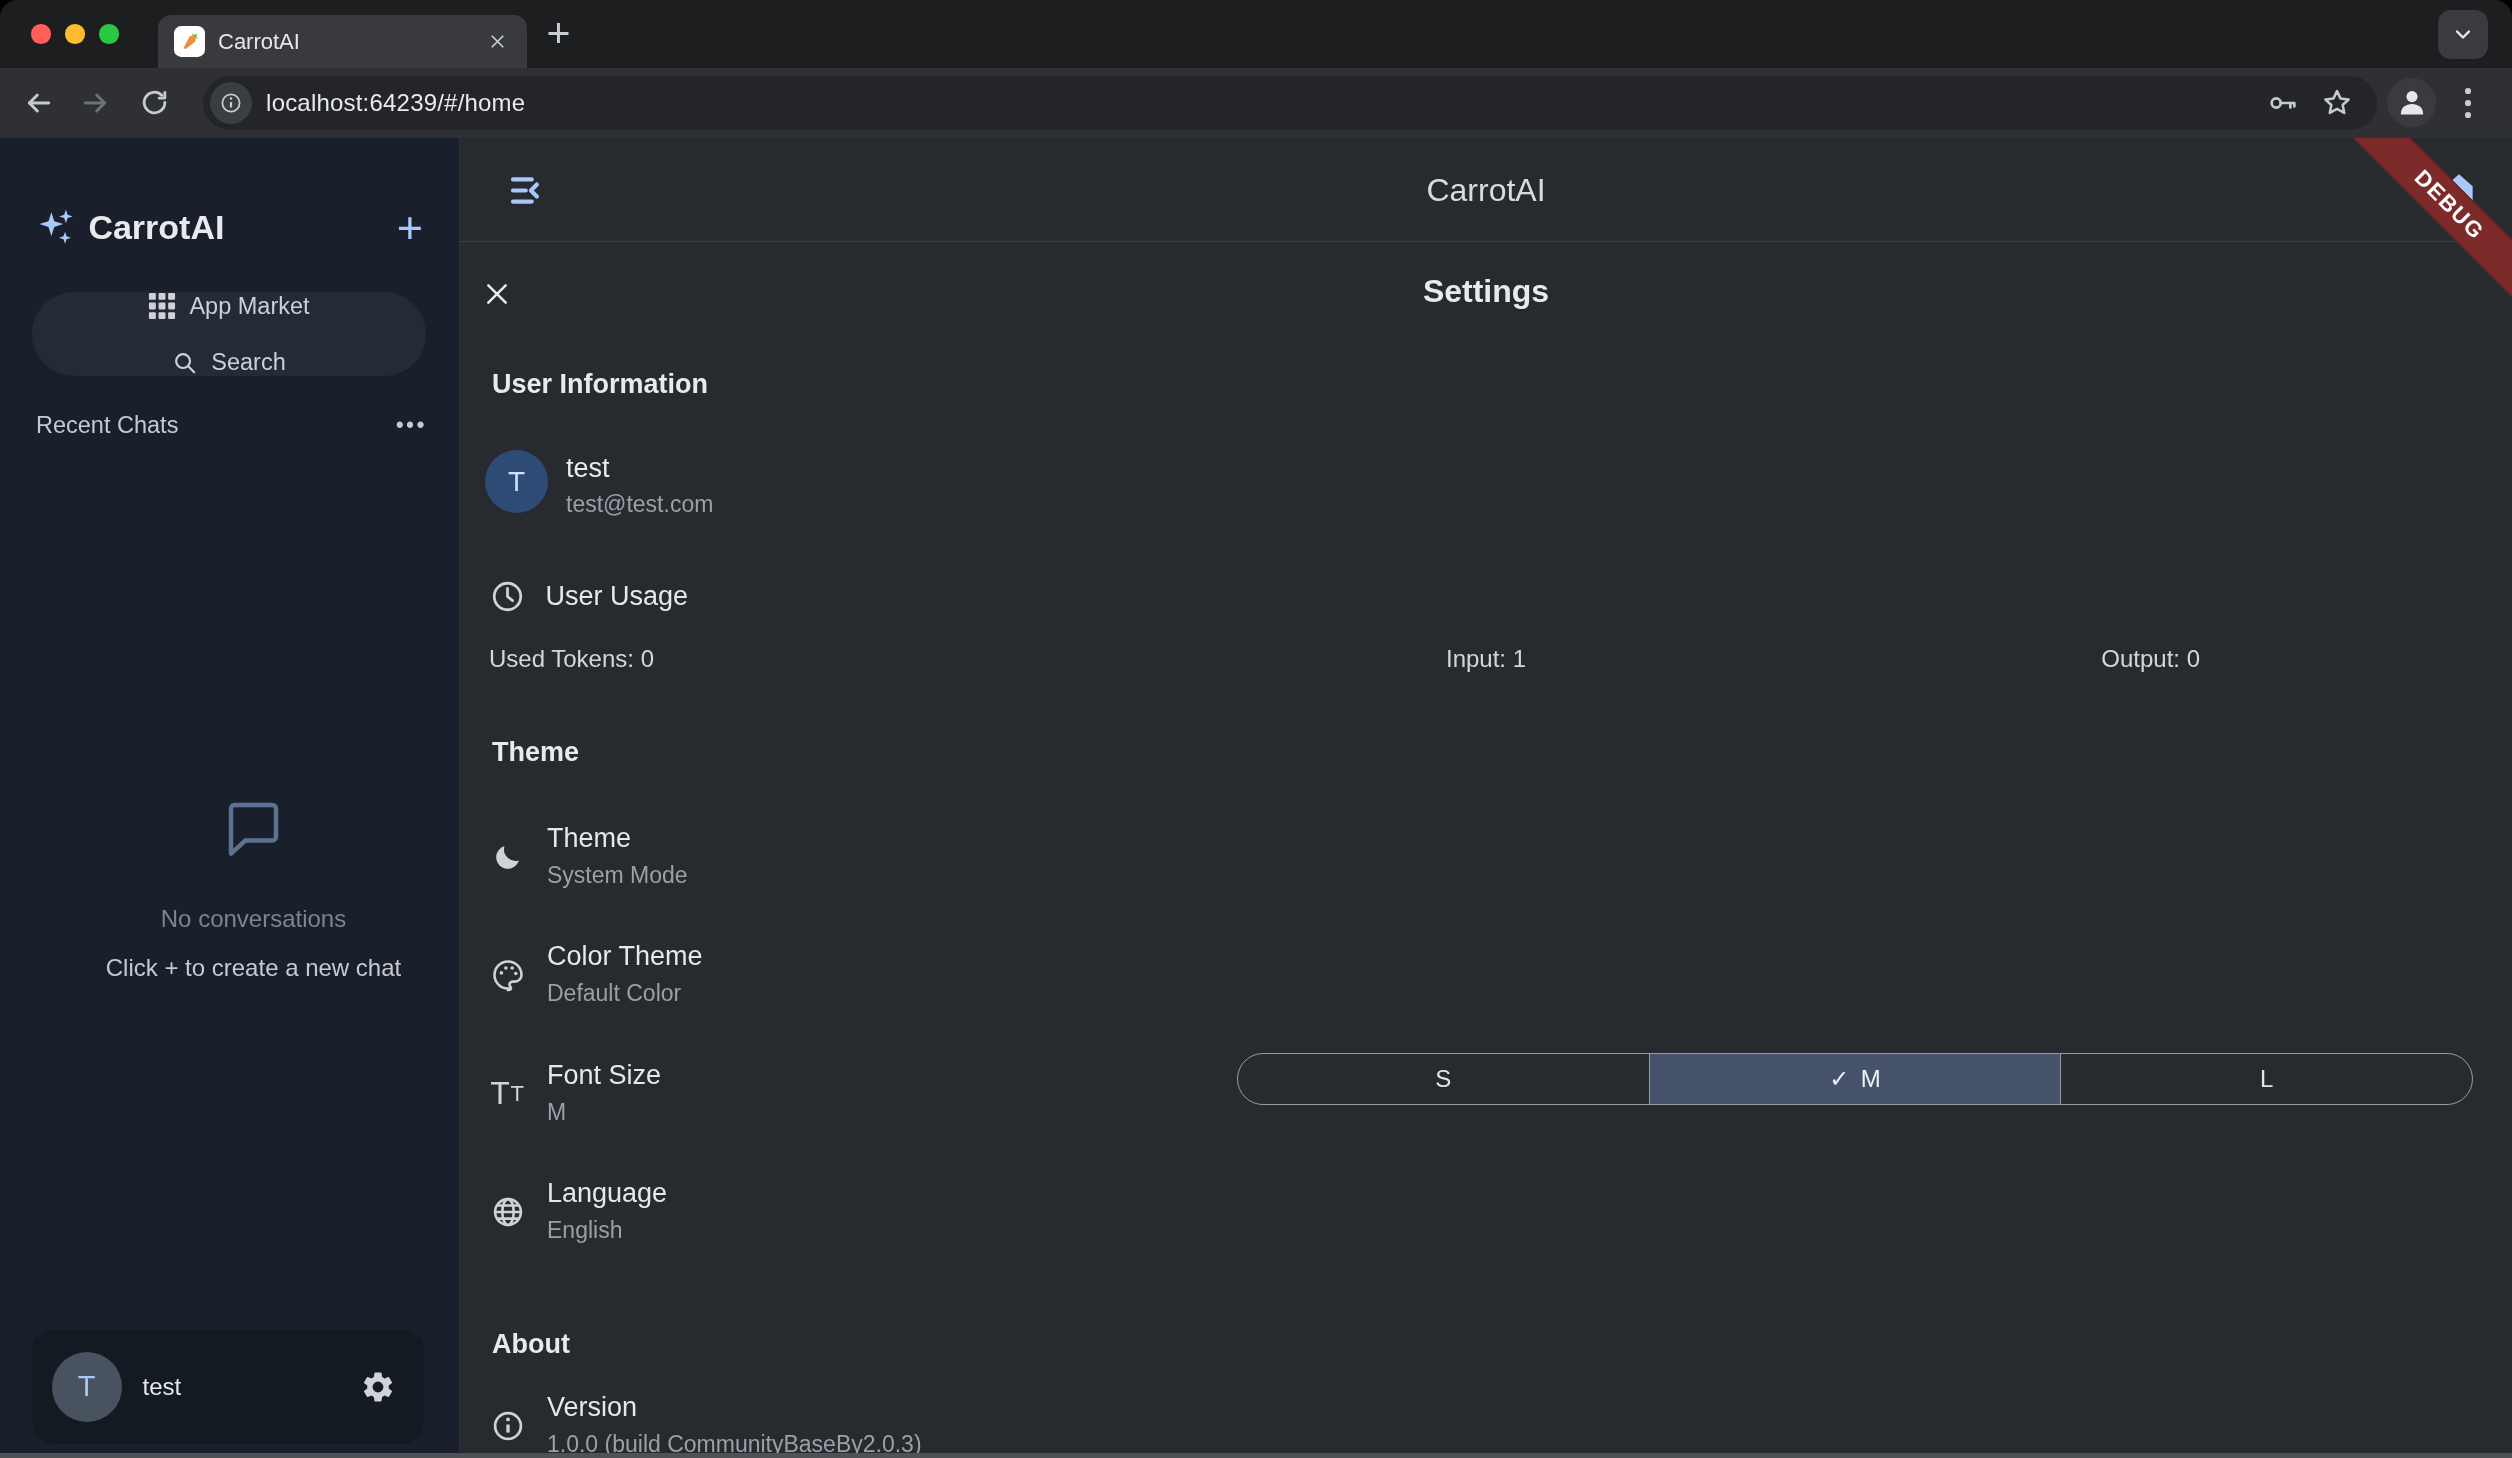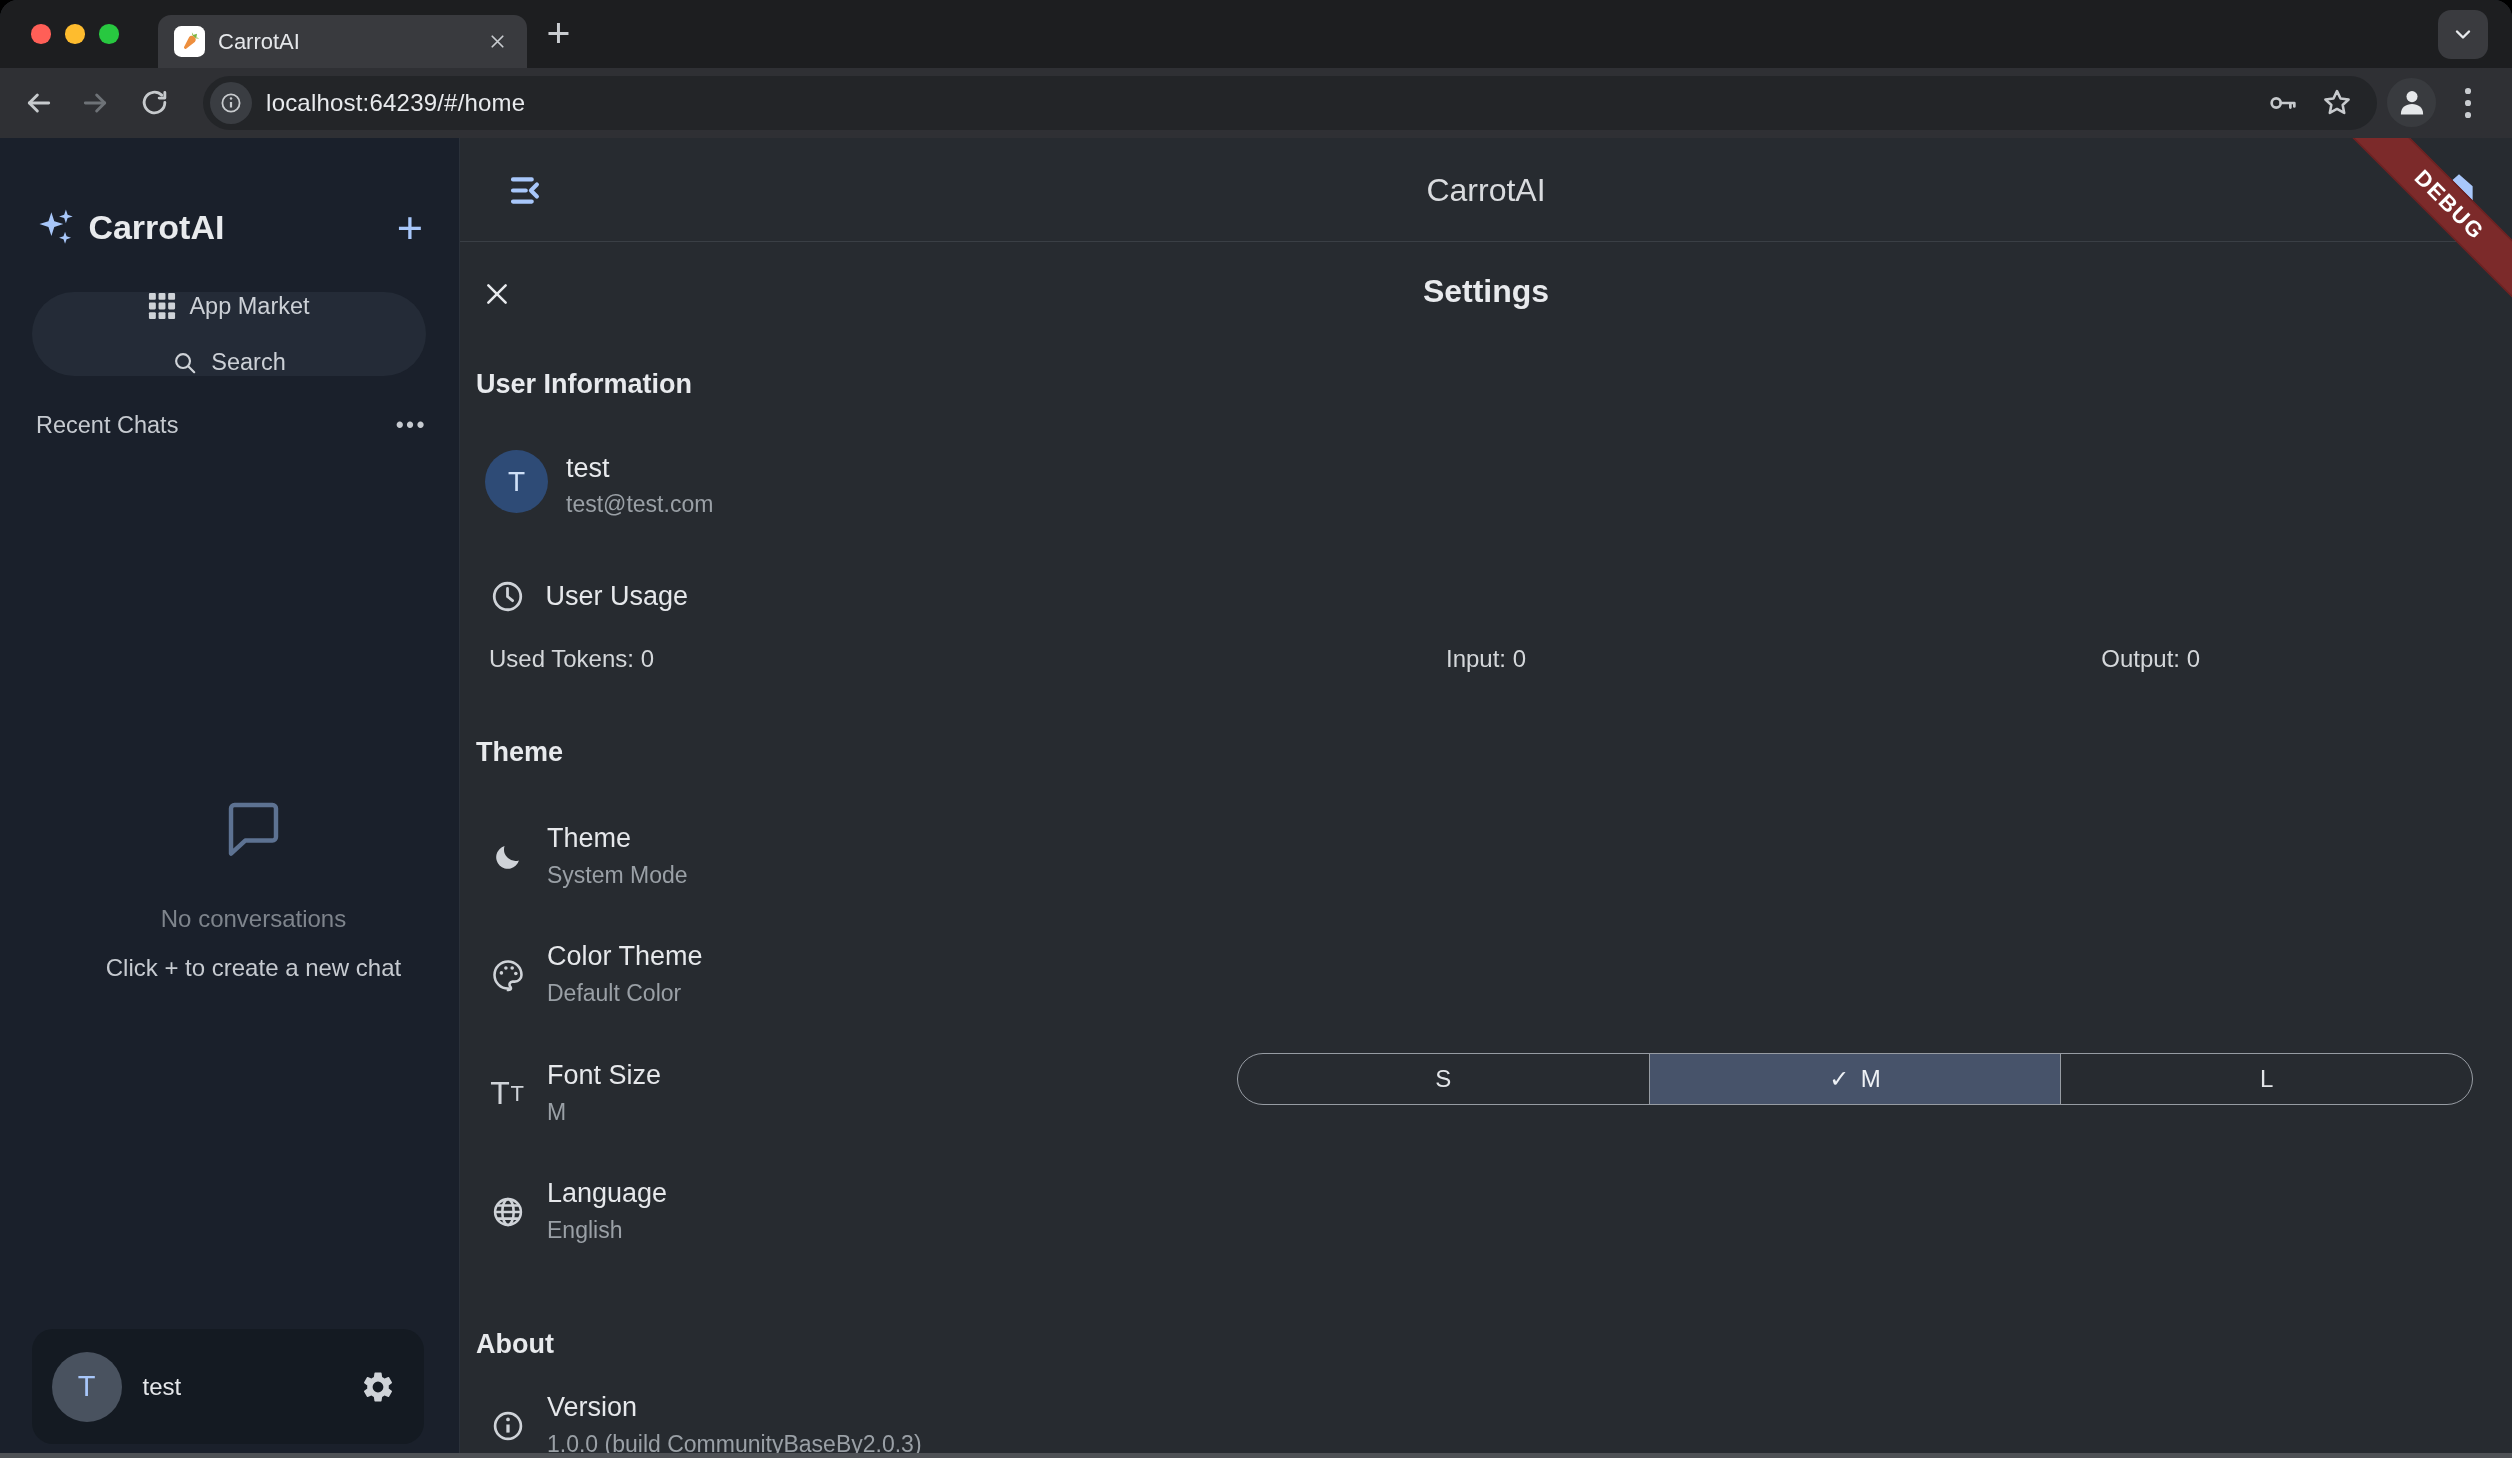--- a/index.html
+++ b/index.html
@@ -58,21 +58,21 @@
   .main-header { position:absolute; top:0; left:0; right:0; height:104px; border-bottom:0.8px solid #3a3f45; }
   .toggle-btn { position:absolute; left:47px; top:32px; width:41px; height:41px; }
   .main-title { position:absolute; left:0; right:0; top:0; height:104px; display:flex; align-items:center; justify-content:center; font-size:32px; color:#d9dbde; }
   .home-btn { position:absolute; right:32px; top:31px; width:42px; height:42px; }
   .ribbon-wrap { position:absolute; top:0; right:0; width:195px; height:195px; overflow:hidden; pointer-events:none; z-index:4; }
   .ribbon { position:absolute; top:47px; right:-75px; width:276px; transform:rotate(45deg); background:#7c2a2a; color:#fff; font-size:22px; font-weight:700; letter-spacing:1.6px; text-align:center; padding:7.3px 0; box-shadow:0 0 0 1.6px #6c2222 inset; }
 
   .panel { position:absolute; top:104px; left:0; right:0; bottom:0; overflow:hidden; }
   .settings-x { position:absolute; left:21px; top:36px; width:32px; height:32px; }
   .settings-title { position:absolute; left:0; right:0; top:31px; text-align:center; font-size:32px; font-weight:600; color:#e8eaed; }
-  .sec-h { position:absolute; left:16px; font-size:27px; font-weight:700; color:#e8eaed; }
+  .sec-h { position:absolute; left:32px; font-size:27px; font-weight:700; color:#e8eaed; }
   .h-user{top:127px}.h-theme{top:495px}.h-about{top:1087px}
   .user-row { position:absolute; left:25px; top:208px; display:flex; gap:18px; }
   .ui-avatar { width:63px; height:63px; border-radius:50%; background:#2e4b76; color:#cfe0f7; font-size:28px; display:flex; align-items:center; justify-content:center; flex:none; }
   .ui-name { font-size:27px; color:#e8eaed; line-height:36px; }
   .ui-email { font-size:23px; color:#9aa0a6; margin-top:4.9px; }
   .token-row { position:absolute; left:29px; top:336px; display:flex; align-items:center; gap:19.5px; }
   .token-label { font-size:27px; color:#e6e8eb; }
   .stats-row { position:absolute; left:29px; right:29px; top:403px; display:flex; font-size:24px; color:#d4d7da; }
   .stat { flex:1; } .stat.c{text-align:center} .stat.r{text-align:center}
   .srow { position:absolute; left:29px; display:flex; gap:21px; }
@@ -285,21 +285,21 @@
         <div class="token-row">
           <svg width="37" height="37" viewBox="0 0 24 24" fill="none" stroke="#cfd3d8" stroke-width="1.8" stroke-linecap="round">
               <circle cx="12" cy="12" r="8.6"></circle>
               <path d="M12 6.8V12l3.3 2.7"></path>
             </svg>
           <span class="token-label">User Usage</span>
         </div>
 
         <div class="stats-row">
           <span class="stat">Used Tokens: 0</span>
-          <span class="stat c">Input: 0</span>
+          <span class="stat c">Input: 1</span>
           <span class="stat r">Output: 0</span>
         </div>
 
         <h2 class="sec-h h-theme">Theme</h2>
 
         <div class="srow r-theme">
           <span class="sicon">
             <svg width="32" height="32" viewBox="0 0 24 24">
                 <path d="M20.2 14.6A8.7 8.7 0 0 1 9.4 3.8 8.7 8.7 0 1 0 20.2 14.6Z" fill="#cfd3d8"></path>
               </svg>

